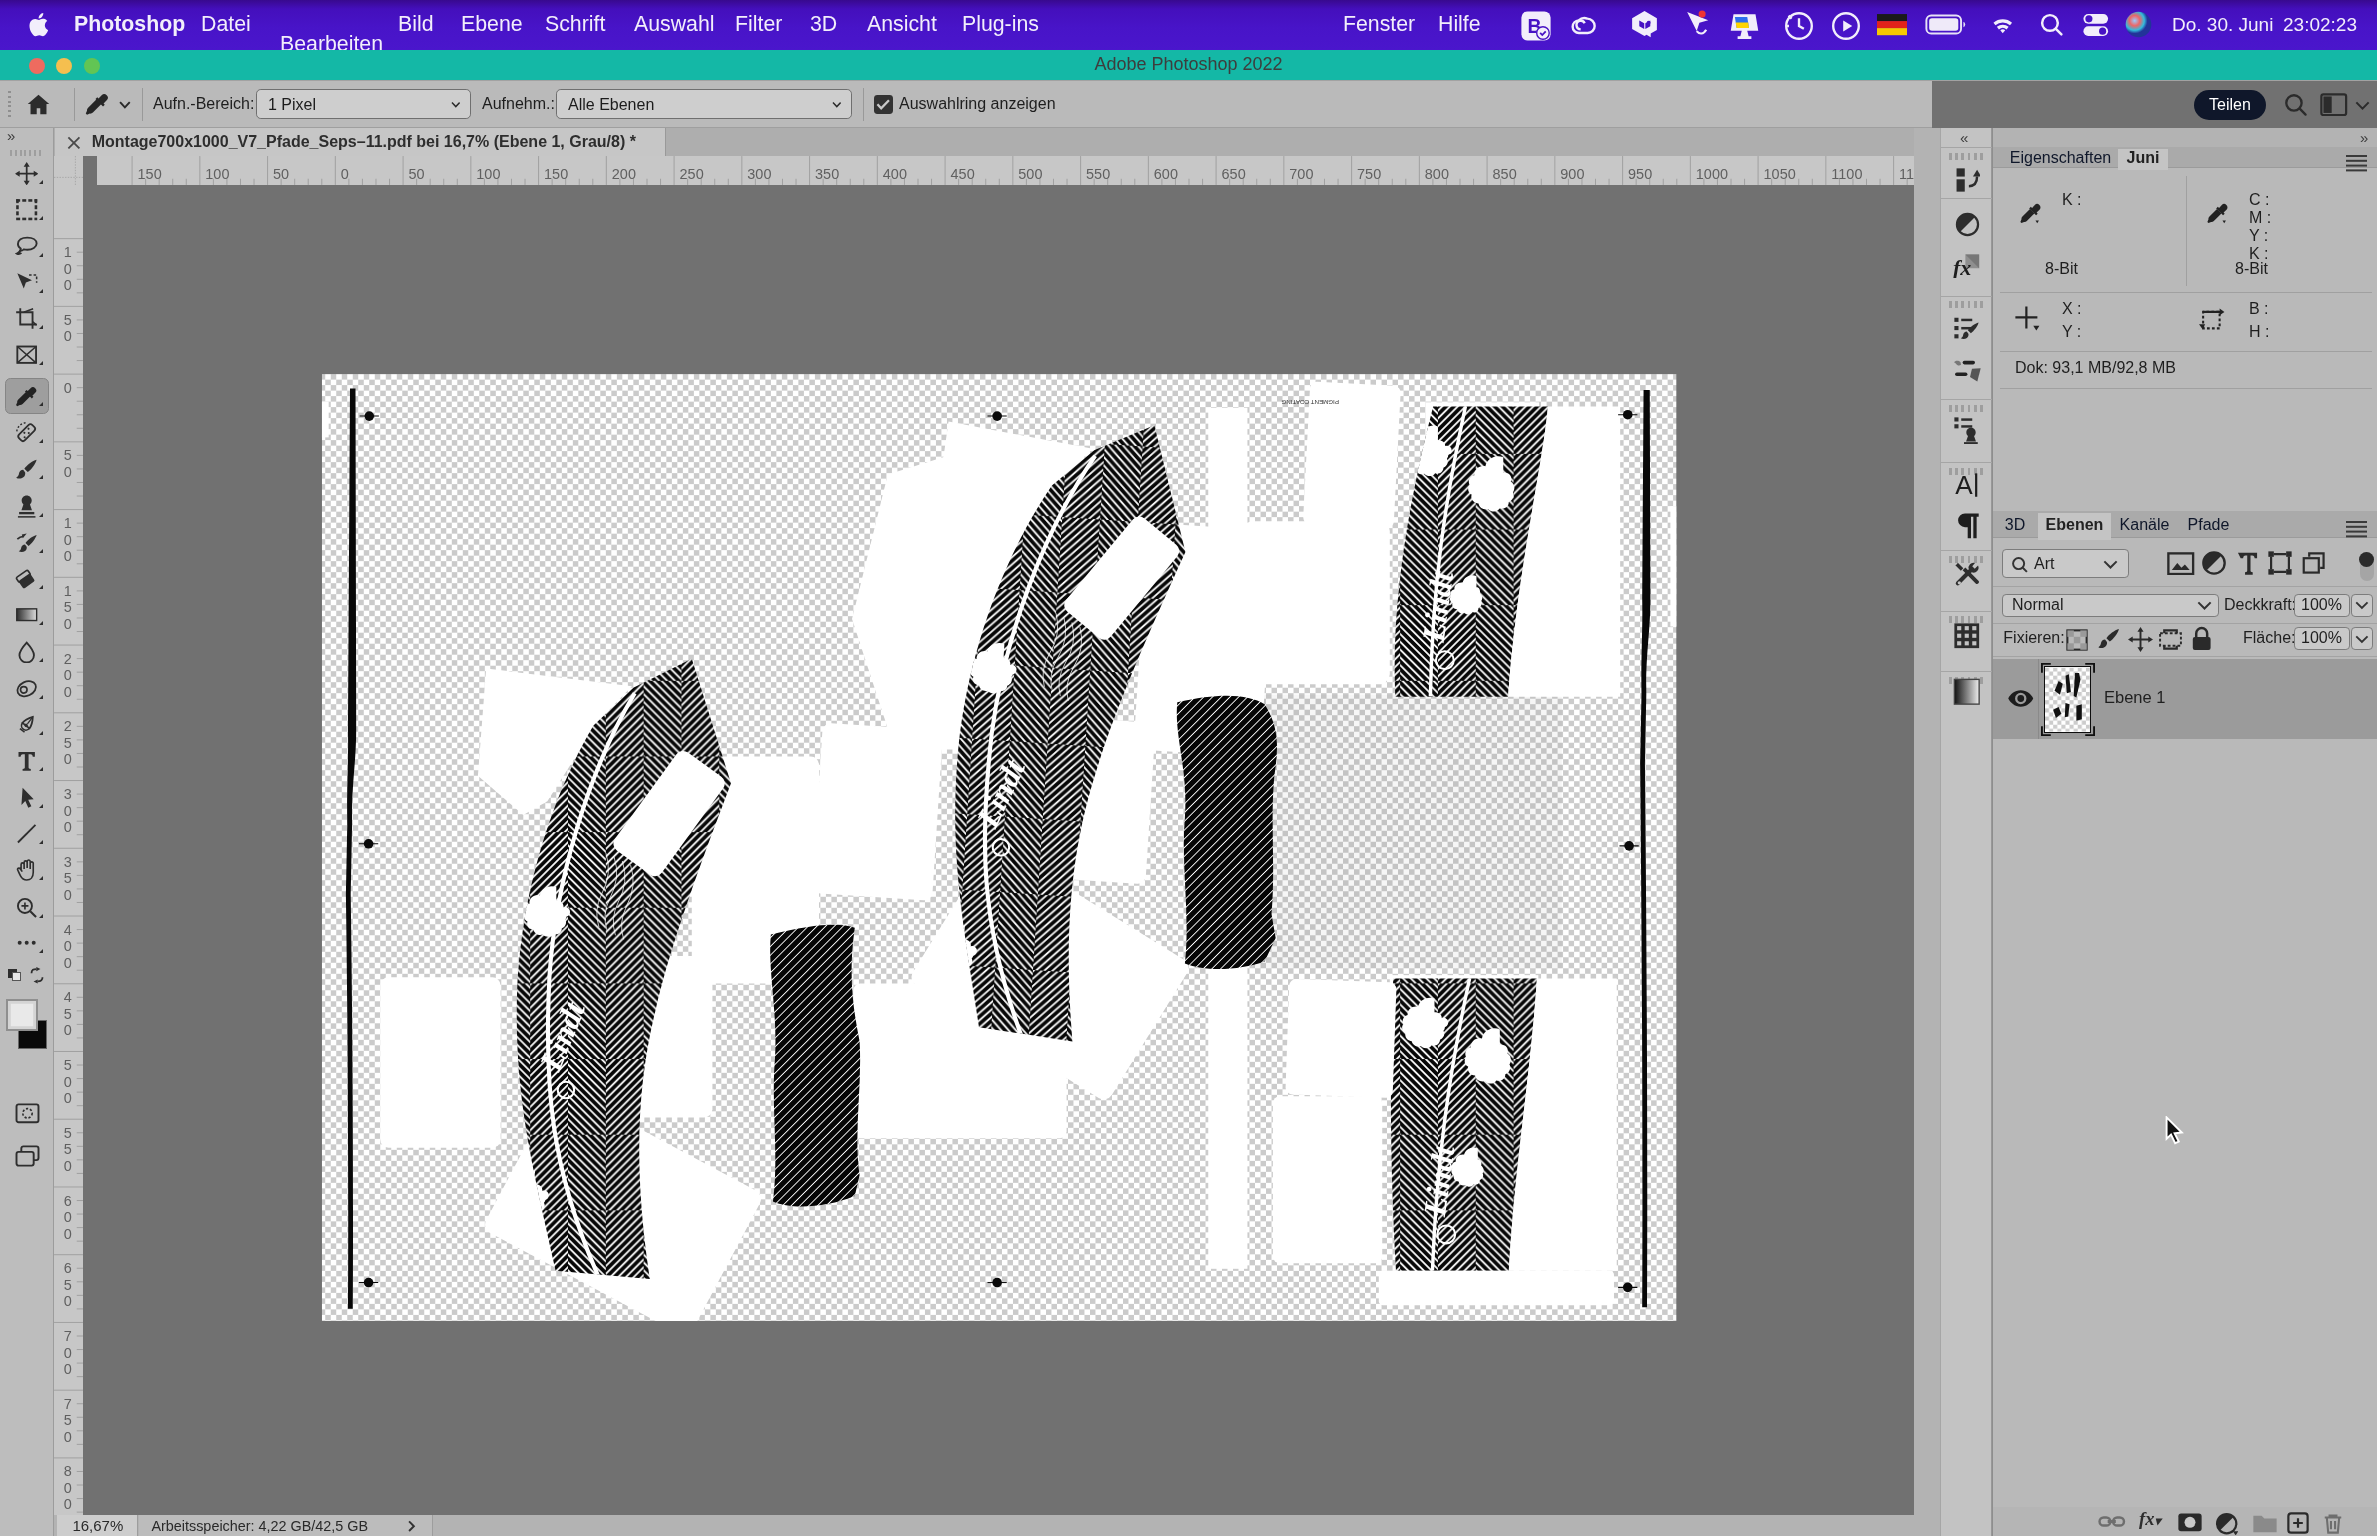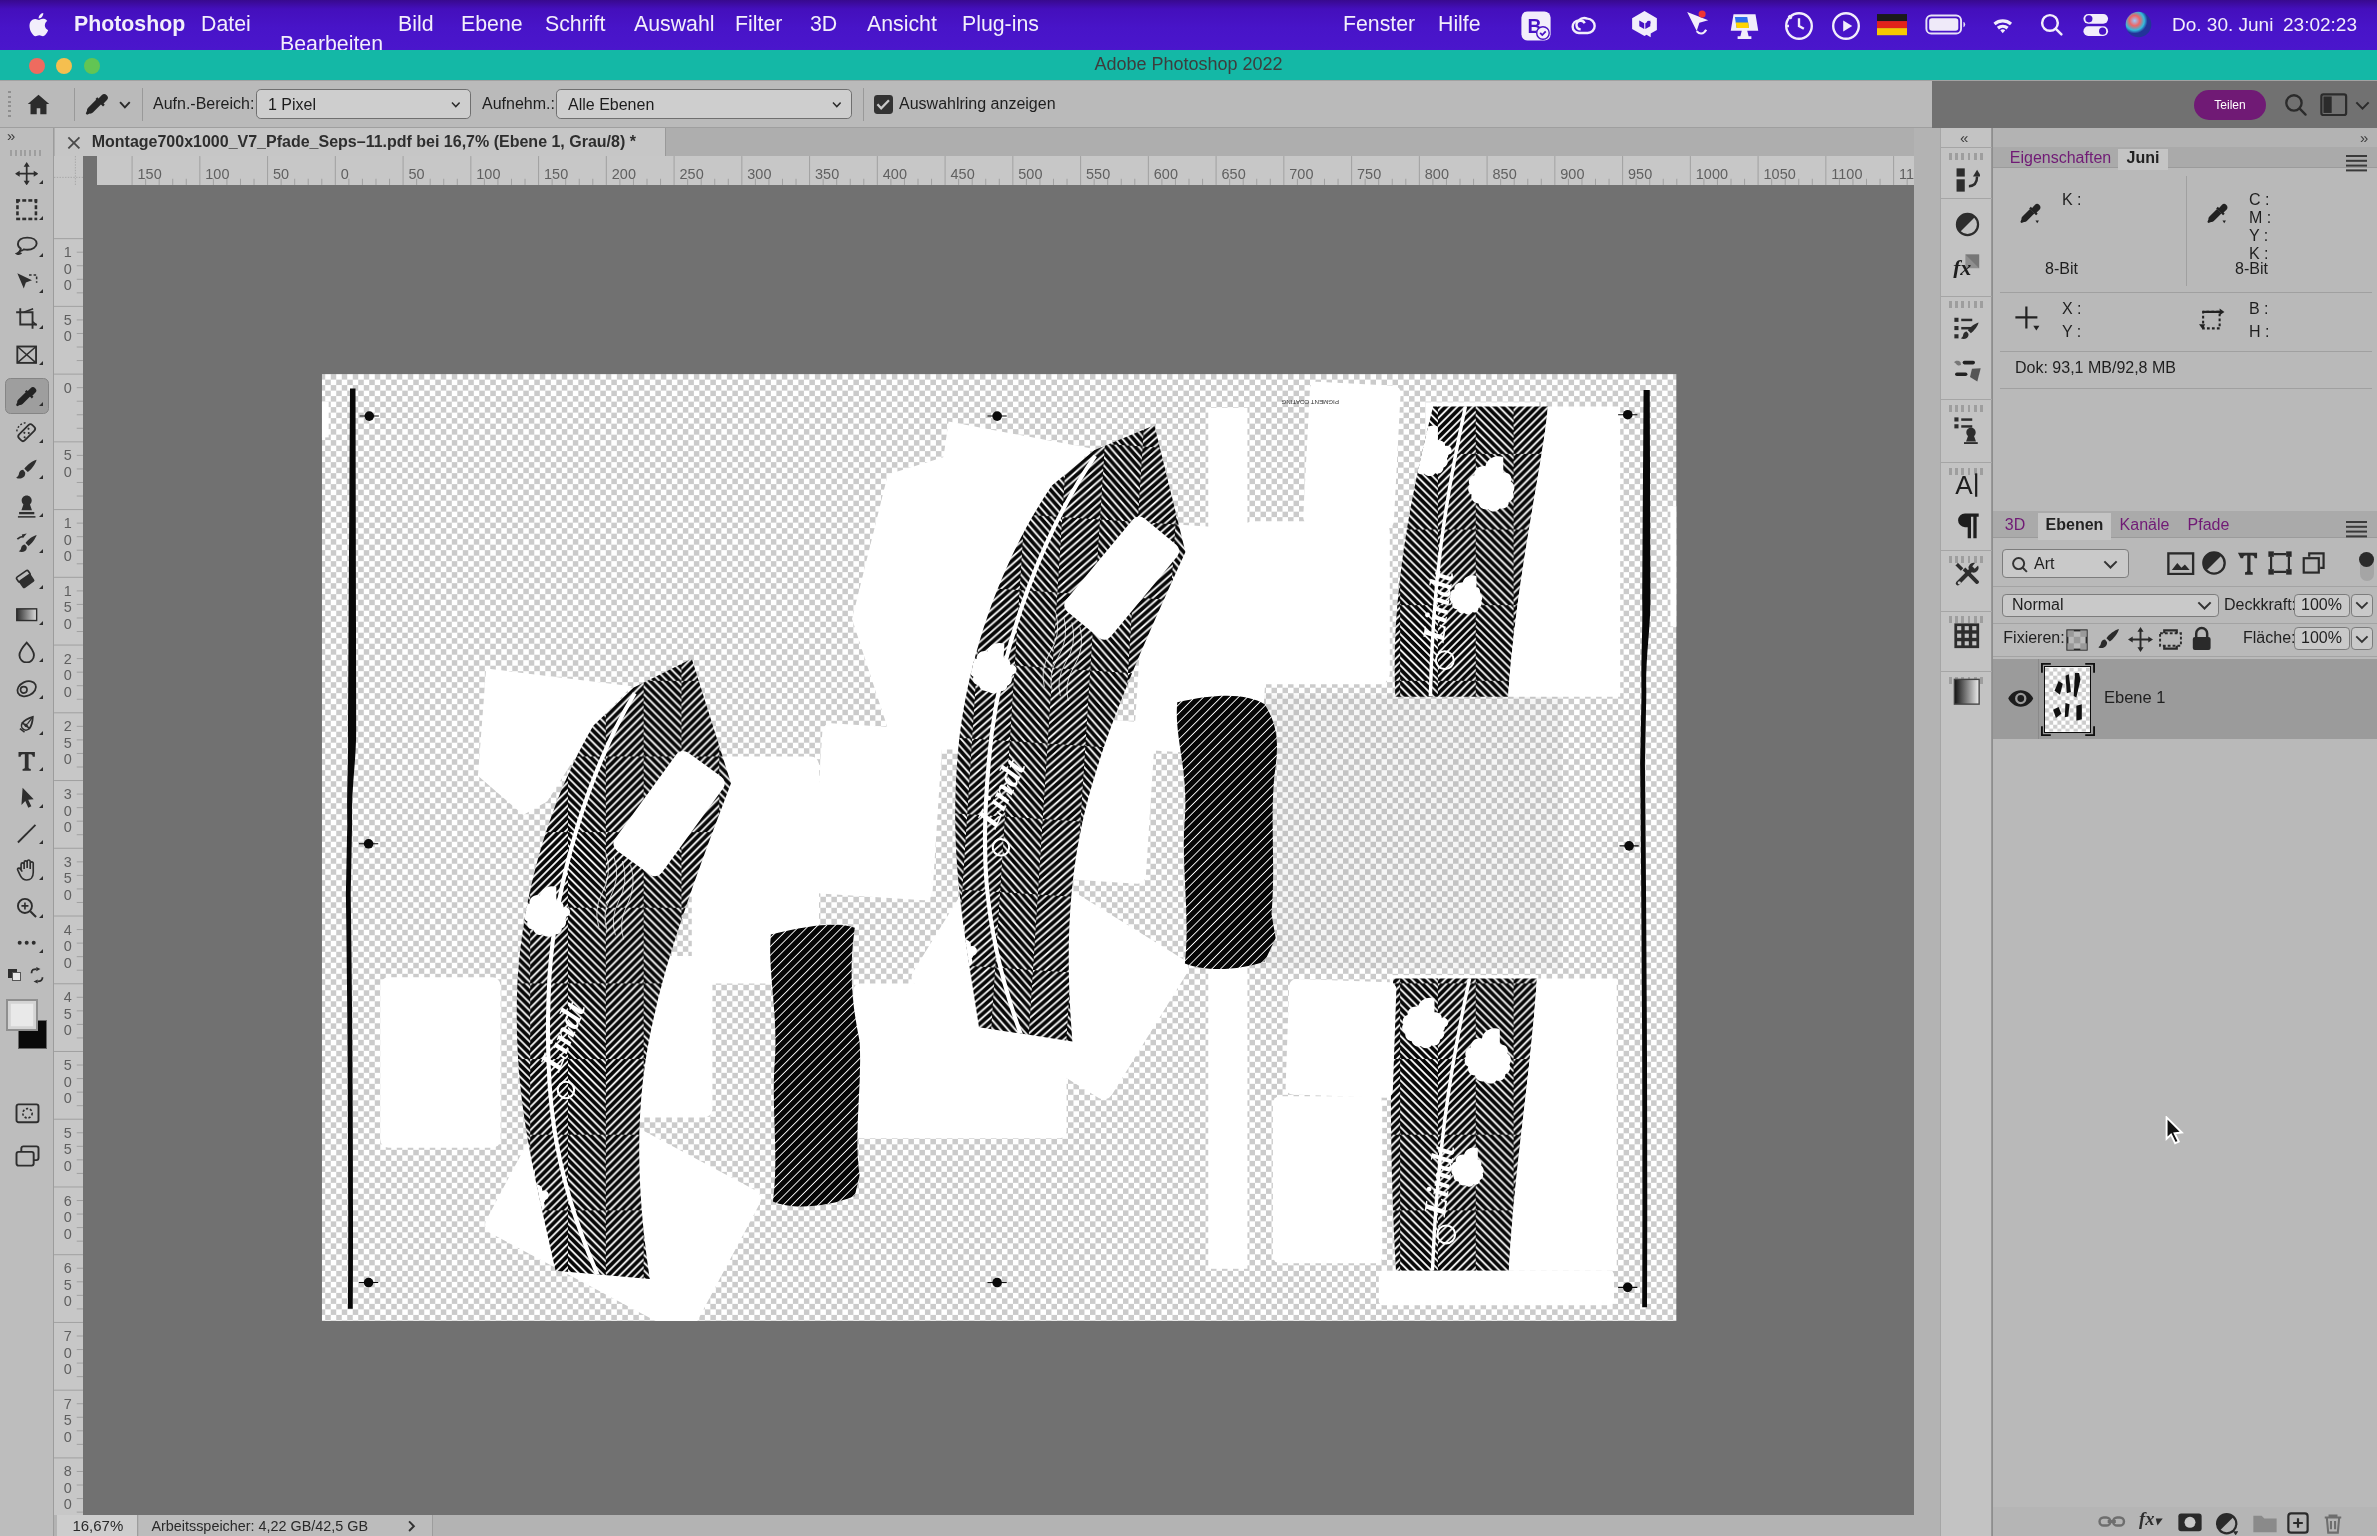--- a/index.html
+++ b/index.html
@@ -43,21 +43,21 @@
     background:#717171; overflow:hidden; }
   #statusbar { position:absolute; left:54px; top:1515px; width:1860px; height:21.3px;
     background:#b3b3b3; font-size:15px; color:#2a2a2a; }
   #dockgap { position:absolute; left:1914px; top:128px; width:26px; height:1409px;
     background:#b3b3b3; }
   #strip { position:absolute; left:1940px; top:128px; width:52px; height:1409px;
     background:#c3c3c3; border-left:0.7px solid #a6a6a6; border-right:0.7px solid #989898; }
   #panel { position:absolute; left:1992px; top:128px; width:386px; height:1409px;
     background:#b9b9b9; border-left:0.7px solid #8e8e8e; color:#1f1f1f; font-size:16px;}
   .ptabs { position:absolute; left:0; width:386px; background:#aaaaaa; }
-  .ptab { position:absolute; top:2.1px; text-align:center; color:#701a75; }
+  .ptab { position:absolute; top:2.1px; text-align:center; color:#0f172a; }
   .ptab.on { background:#c4c4c4; color:#222; font-weight:700; }
   .grip { position:absolute; height:6.9px;
     background:repeating-linear-gradient(90deg,#9e9e9e 0 2.8px,transparent 2.8px 6.2px); }
   .pfield { position:absolute; background:#c9c9c9; border:1.4px solid #7c7c7c;
     border-radius:4.1px; }
   .hamb { position:absolute; width:20.6px; height:2.1px; background:#3a3a3a;
     box-shadow:0 4.8px 0 #3a3a3a, 0 9.6px 0 #3a3a3a, 0 14.4px 0 #3a3a3a; }
 </style>
 </head>
 <body>
@@ -183,21 +183,21 @@
           <path fill="none" stroke="#2a2a2a" stroke-width="1.5" d="M1 2.7l4 4.2 4-4.2"></path>
         </svg>
   </div>
   <div class="sep" style="left:863px;"></div>
   <div class="abs" style="left:874px;top:14.4px;width:18.6px;height:18.6px;background:#333;border-radius:3.4px;">
     <svg class="abs" style="left:2.1px;top:3.4px" width="14.4" height="11.7" viewBox="0 0 10 8">
           <path fill="none" stroke="#c9c9c9" stroke-width="1.6" d="M1 3.6l2.6 2.8L9 .8"></path>
         </svg>
   </div>
   <div class="abs" style="left:899px;top:13.8px;">Auswahlring anzeigen</div>
-  <div class="abs" style="left:2194px;top:9px;width:72px;height:30px;background:#701a75;border-radius:15px;color:#fff;text-align:center;line-height:30px;font-size:12px;">Teilen</div>
+  <div class="abs" style="left:2194px;top:9px;width:72px;height:30px;background:#0f172a;border-radius:15px;color:#fff;text-align:center;line-height:30px;font-size:16px;">Teilen</div>
   <svg class="abs" style="left:2283px;top:11px" width="26" height="26" viewBox="0 0 19 19">
     <circle cx="8" cy="8" r="5.6" fill="none" stroke="#2b2b2b" stroke-width="1.7"></circle>
     <path d="M12.2 12.2l4.3 4.3" stroke="#2b2b2b" stroke-width="1.7" stroke-linecap="round"></path>
   </svg>
   <svg class="abs" style="left:2320px;top:12.4px" width="27.5" height="23.4" viewBox="0 0 20 17">
     <rect x="1" y="1" width="18" height="15" rx="1.5" fill="none" stroke="#2b2b2b" stroke-width="1.6"></rect>
     <rect x="2.5" y="2.5" width="6" height="12" fill="#2b2b2b"></rect>
   </svg>
   <svg class="abs" style="left:2355px;top:18.6px" width="15" height="12.4" viewBox="0 0 11 9">
     <path fill="none" stroke="#2a2a2a" stroke-width="1.5" d="M1 1.7l4.5 4.6L10 1.7"></path>

